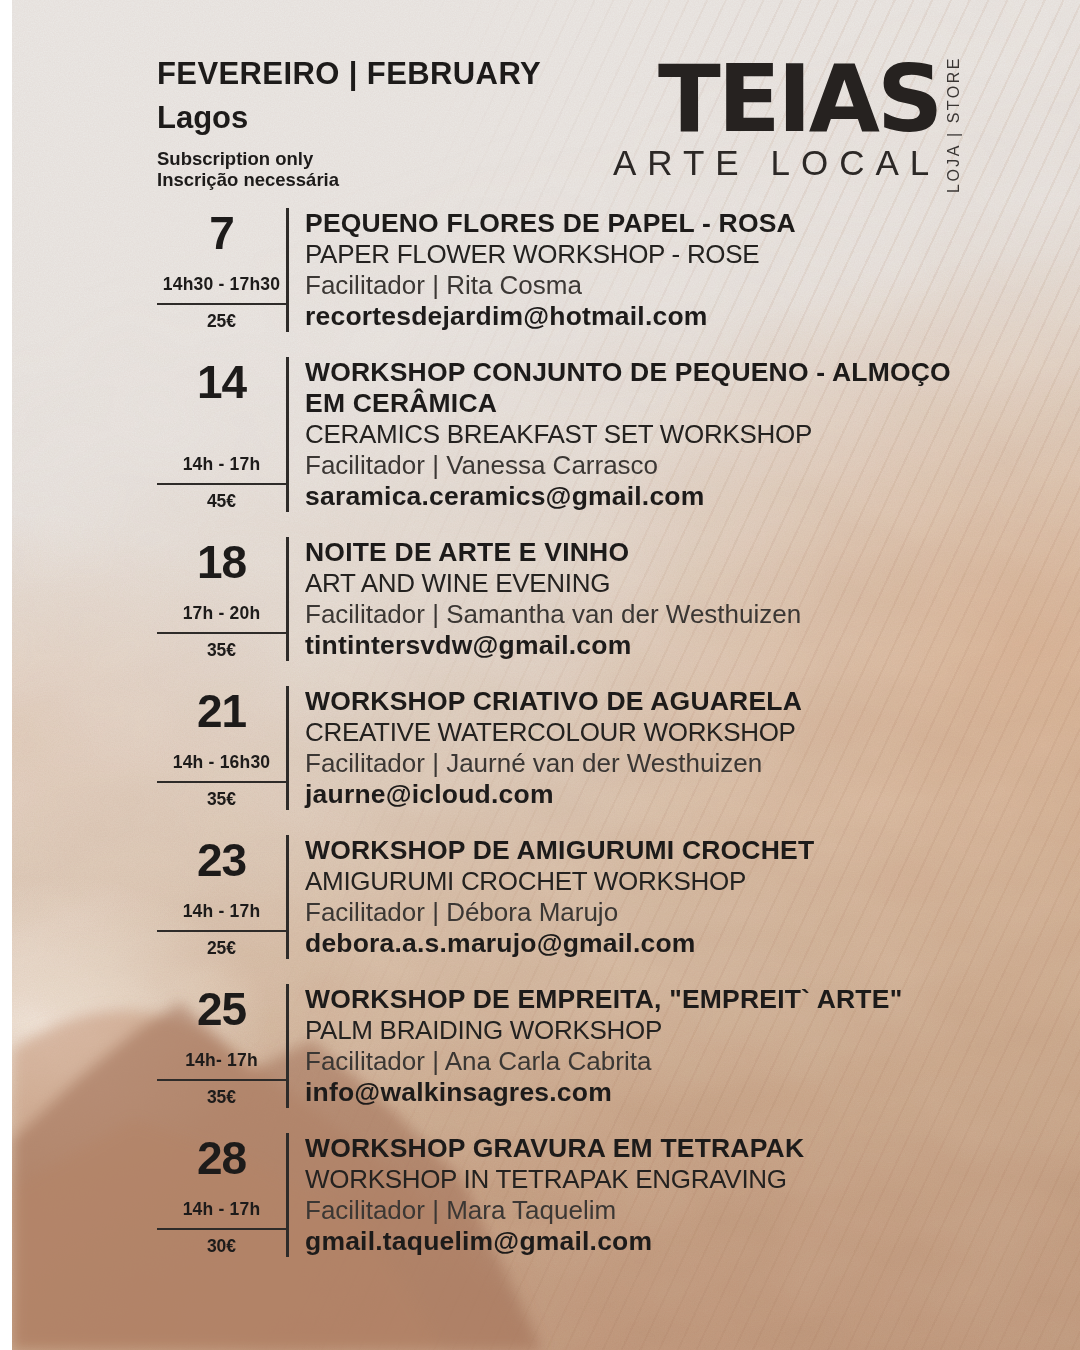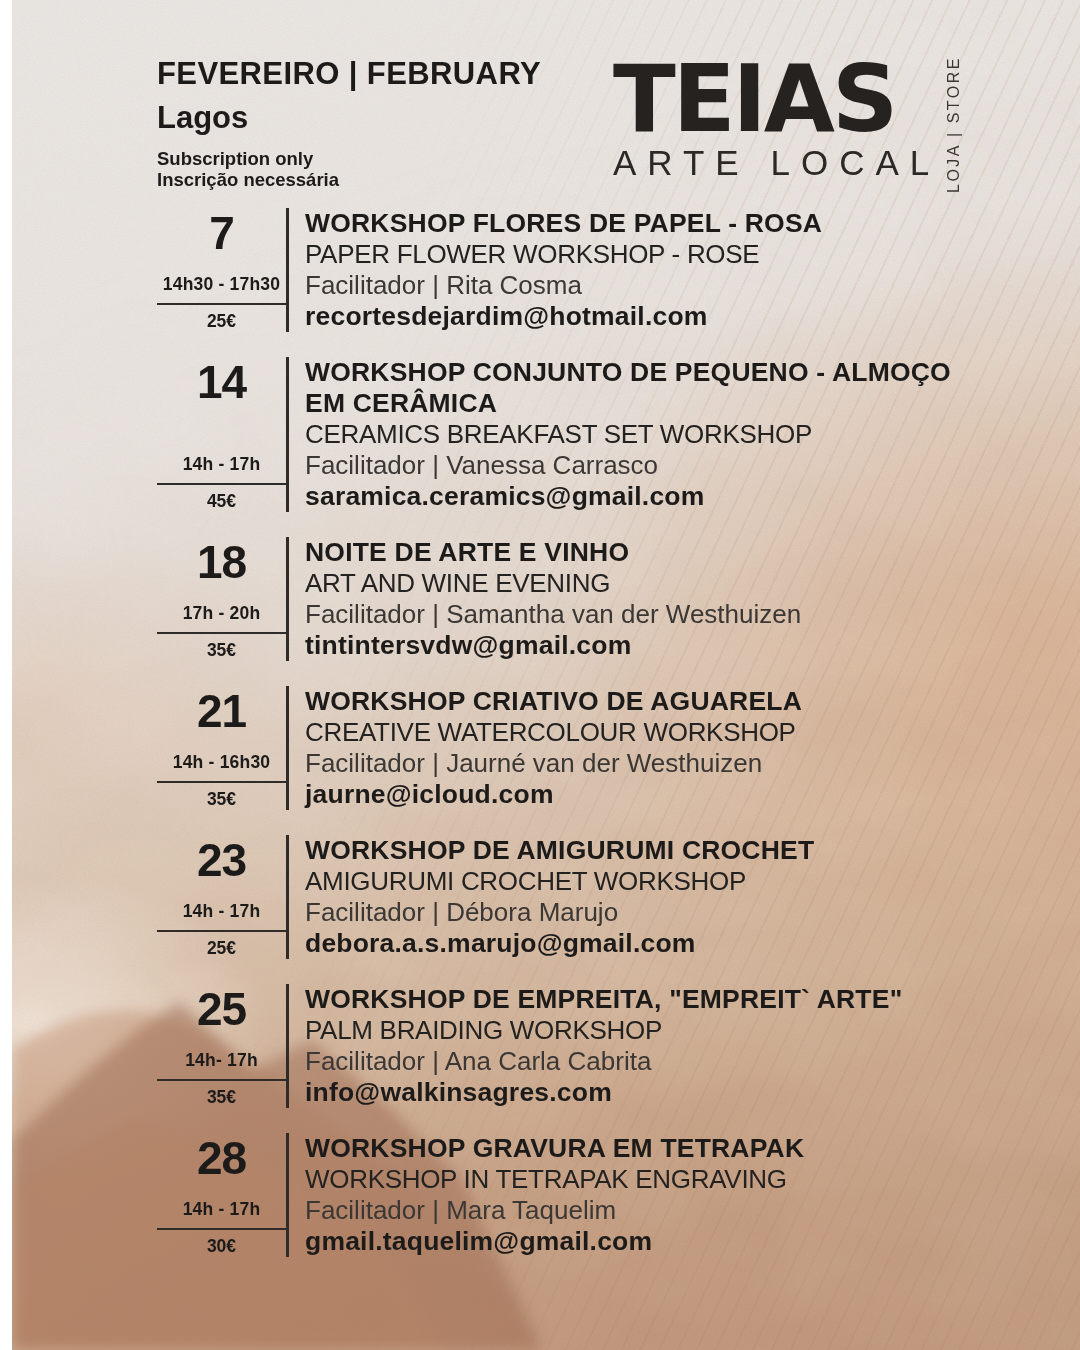--- a/index.html
+++ b/index.html
@@ -43,20 +43,21 @@
   .city{font-size:31px;font-weight:700;margin-top:8px;}
   .note{font-size:18.5px;font-weight:700;line-height:21px;margin-top:12px;}
   .note div{margin:0;}
   
   .logo{position:absolute;left:601px;top:56px;z-index:2;display:flex;align-items:stretch;}
   .logo-main{display:flex;flex-direction:column;}
   .logo-name{
     font-family:"DejaVu Sans","Liberation Sans",sans-serif;
     font-size:92px;font-weight:700;letter-spacing:-3px;line-height:.95;
     color:#262220;
+    text-align:right;
   }
   .logo-sub{
     font-size:35px;font-weight:300;letter-spacing:11px;color:#2c2826;
     margin-top:0px;white-space:nowrap;text-align:right;
   }
   .logo-side{
     writing-mode:vertical-rl;transform:rotate(180deg);
     font-size:16px;font-weight:300;letter-spacing:2.5px;color:#3a3634;
     margin-left:5px;align-self:stretch;text-align:center;white-space:nowrap;
   }
@@ -133,21 +134,21 @@
   <main class="events">
     <section class="event">
       <div class="ev-left">
         <div class="ev-day">7</div>
         <div class="ev-spacer"></div>
         <div class="ev-time">14h30 - 17h30</div>
         <hr class="ev-rule">
         <div class="ev-price">25€</div>
       </div>
       <div class="ev-right">
-        <h2 class="ev-title">WORKSHOP FLORES DE PAPEL - ROSA</h2>
+        <h2 class="ev-title">PEQUENO FLORES DE PAPEL - ROSA</h2>
         <div class="ev-title-en">PAPER FLOWER WORKSHOP - ROSE</div>
         <div class="ev-fac">Facilitador |  Rita Cosma</div>
         <div class="ev-email">recortesdejardim@hotmail.com</div>
       </div>
     </section>
 
     <section class="event">
       <div class="ev-left">
         <div class="ev-day">14</div>
         <div class="ev-spacer"></div>

